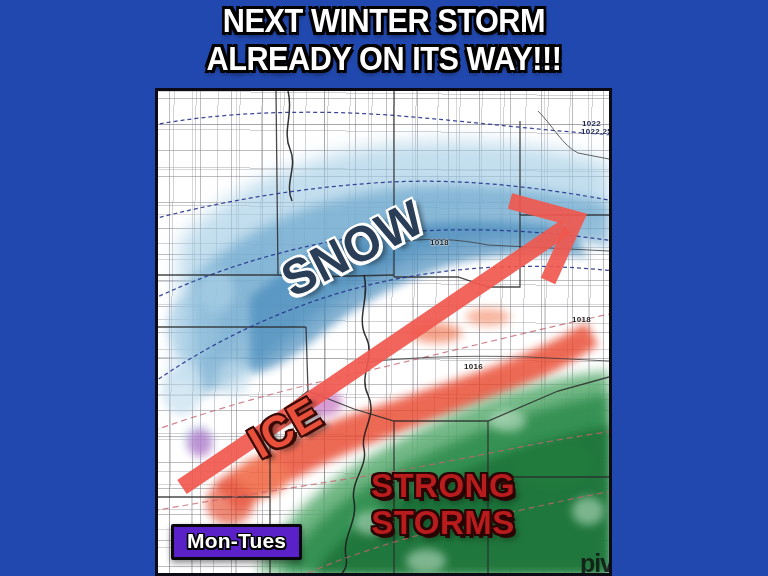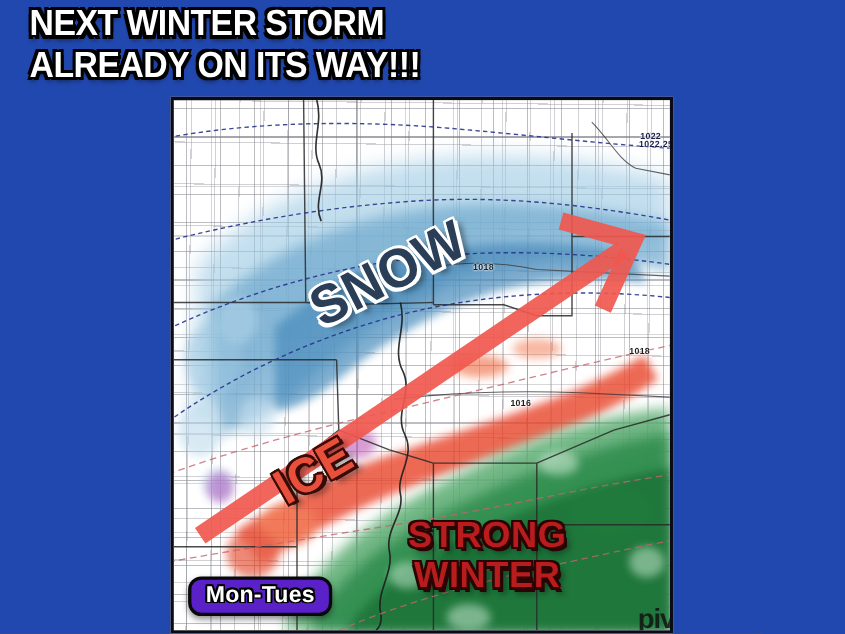--- a/index.html
+++ b/index.html
@@ -10,21 +10,21 @@
 
   
   #graphic{
     position:absolute;inset:0;
     background:#2148AE;
   }
 
   
   #headline{
     position:absolute;left:0;top:2px;width:768px;
-    z-index:40;
+    text-align:center;z-index:40;
     line-height:38px;
   }
   #headline .hl{
     display:block;
     font-size:33px;
     font-weight:bold;
     letter-spacing:-0.5px;
     color:#ffffff;
     font-family:"Liberation Sans","DejaVu Sans",sans-serif;
     text-shadow:
@@ -140,21 +140,21 @@
     font-size:25px;font-weight:bold;color:#101010;opacity:.82;
     font-family:"Liberation Sans","DejaVu Sans",sans-serif;
     letter-spacing:-1px;
   }
 
   
   #badge{
     position:absolute;left:171px;top:524px;z-index:45;
     background:#5B21C9;
     border:3px solid #07070c;
-    border-radius:12px;
+    border-radius:2px;
     padding:2px 13px 4px 13px;
     box-shadow:0 3px 6px rgba(0,0,0,.45);
   }
   #badge span{
     font-size:21px;font-weight:bold;color:#ffffff;
     font-family:"Liberation Sans","DejaVu Sans",sans-serif;
     letter-spacing:.2px;
     text-shadow:
       1.5px 0 0 #000,-1.5px 0 0 #000,0 1.5px 0 #000,0 -1.5px 0 #000,
       1.5px 1.5px 0 #000,-1.5px 1.5px 0 #000,1.5px -1.5px 0 #000,-1.5px -1.5px 0 #000;
@@ -321,21 +321,21 @@
       <div class="isolabel" id="iso-1018a">1018</div>
       <div class="isolabel" id="iso-1018b">1018</div>
       <div class="isolabel" id="iso-1016">1016</div>
 
       <div class="map-label" id="lbl-snow">SNOW</div>
 
       <div class="map-label" id="lbl-ice">ICE</div>
 
       <div class="map-label" id="lbl-storms">
         <span>STRONG</span>
-        <span>WINTER</span>
+        <span>STORMS</span>
       </div>
 
       <div id="watermark">piv</div>
     </div>
   </div>
 
   <div id="badge">
     <span>Mon-Tues</span>
   </div>
 

